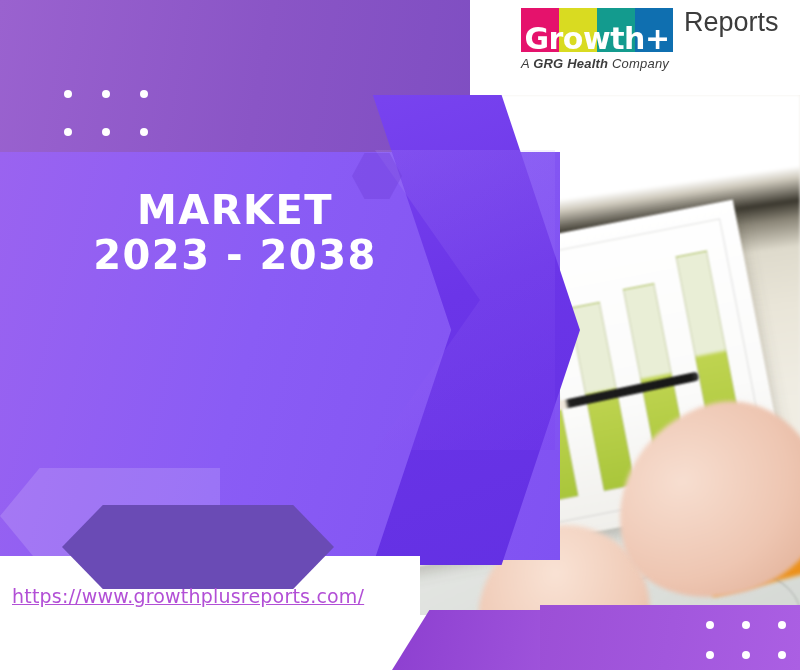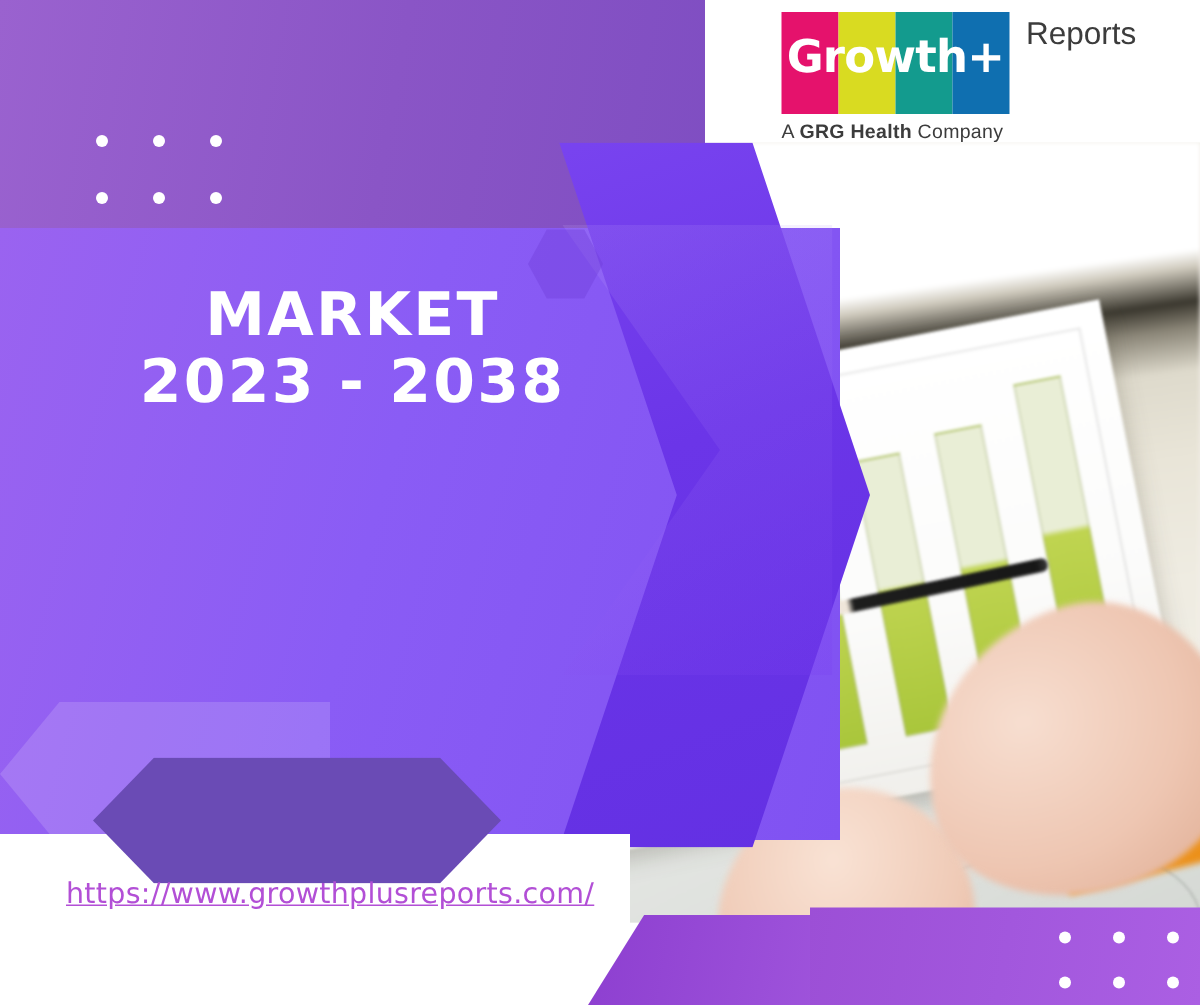--- a/index.html
+++ b/index.html
@@ -244,21 +244,21 @@
     font-size: 40px;
     line-height: 45px;
     letter-spacing: 1.5px;
     color: #ffffff;
     white-space: nowrap;
   }
 
   
   .cover-url {
     position: absolute;
-    left: 44px;
+    left: 12px;
     top: 585px;
     font-family: "DejaVu Sans", sans-serif;
     font-size: 19px;
     color: #b24fd6;
     text-decoration: underline;
     text-decoration-color: #b24fd6;
     z-index: 8;
     letter-spacing: .2px;
   }
 
@@ -269,21 +269,21 @@
     top: 8px;
     z-index: 10;
   }
   .logo-row {
     display: flex;
     align-items: flex-start;
   }
   .logo-mark {
     position: relative;
     width: 152px;
-    height: 68px;
+    height: 44px;
     display: flex;
   }
   .swatch { flex: 1 1 0; height: 100%; }
   .sw-magenta { background: #e5126c; }
   .sw-yellow  { background: #d9db21; }
   .sw-teal    { background: #139b8e; }
   .sw-blue    { background: #0f6fb0; }
   .logo-word {
     position: absolute;
     left: 0; top: 0;
@@ -308,27 +308,28 @@
     position: relative;
     display: inline-block;
   }
   .logo-tm {
     font-size: 10px;
     vertical-align: super;
     position: relative;
     top: -5px;
     left: 1px;
   }
-  .logo-text-bottom { font-size: 21px; }
+  .logo-text-bottom { font-size: 27px; }
   .logo-tagline {
     margin-top: 4px;
     font-family: "Liberation Sans", sans-serif;
     font-size: 13px;
     color: #3c3c3c;
     letter-spacing: .2px;
+    font-style: italic;
   }
   .logo-tagline b { font-weight: bold; }
   .tag-pre, .tag-mid, .tag-post { display: inline; }
 </style>
 </head>
 <body>
 
 <div id="cover">
 
   <div class="photo">

